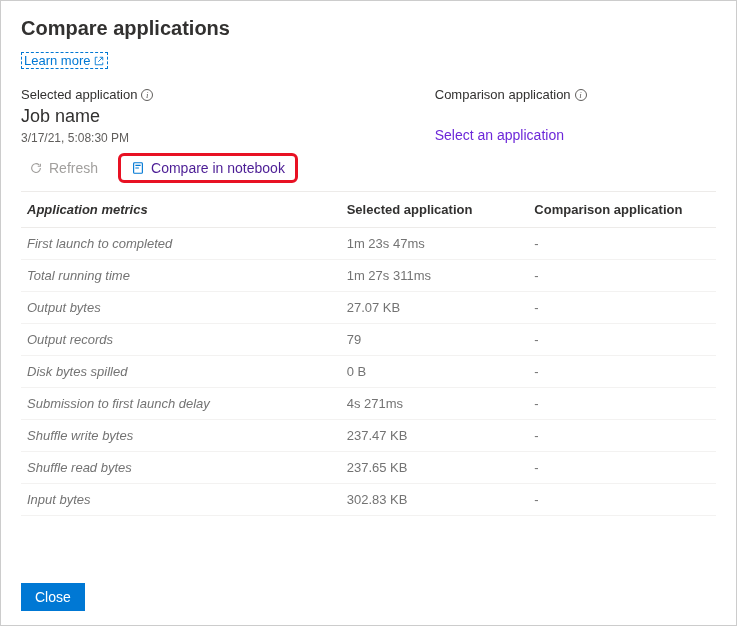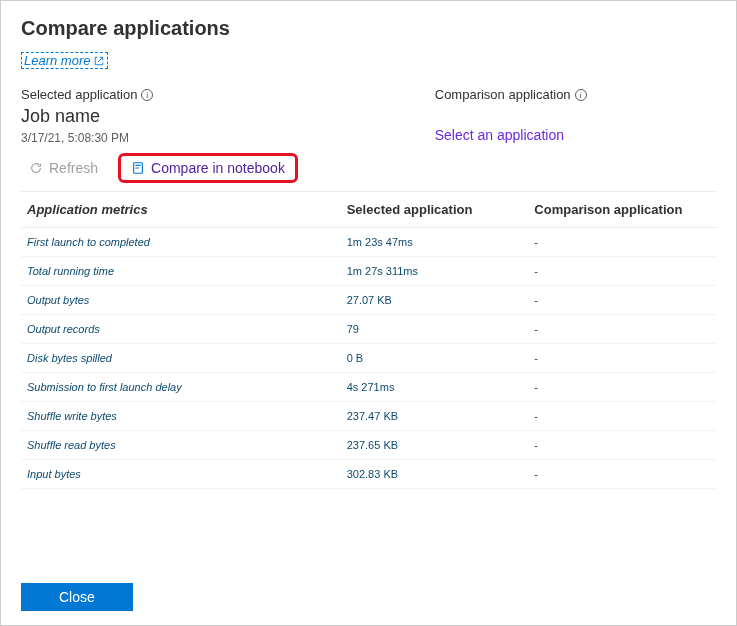--- a/index.html
+++ b/index.html
@@ -28,21 +28,20 @@
       color: #0078d4;
       text-decoration: none;
       cursor: pointer;
     }
     .learn-more-box {
       border: 1px dashed #0078d4;
       padding: 0 2px;
       display: inline-flex;
       align-items: center;
       gap: 3px;
-      font-style: italic;
     }
     .columns {
       display: flex;
       gap: 20px;
       margin-bottom: 8px;
     }
     .col-left { flex: 1.4; }
     .col-right { flex: 1; }
     .section-heading {
       font-size: 13px;
@@ -123,38 +122,38 @@
       margin-top: 0;
     }
     th {
       text-align: left;
       font-weight: 600;
       font-size: 13px;
       padding: 10px 6px;
       border-bottom: 1px solid #edebe9;
     }
     td {
-      font-size: 11px;
+      font-size: 13px;
       padding: 8px 6px;
       border-bottom: 1px solid #f3f2f1;
-      color: #0c4a6e;
+      color: #737373;
     }
     th:first-child, td:first-child { width: 46%; font-style: italic; }
     th:nth-child(2), td:nth-child(2) { width: 27%; }
     th:nth-child(3), td:nth-child(3) { width: 27%; }
     .footer {
       position: absolute;
       bottom: 14px;
       left: 20px;
     }
     .btn-primary {
       background: #0078d4;
       color: #fff;
       border: none;
-      padding: 6px 38px;
+      padding: 6px 14px;
       font-size: 14px;
       cursor: pointer;
     }
   </style>
 </head>
 <body>
 
 <h1 class="title">Compare applications</h1>
 
 <p class="subtitle">

